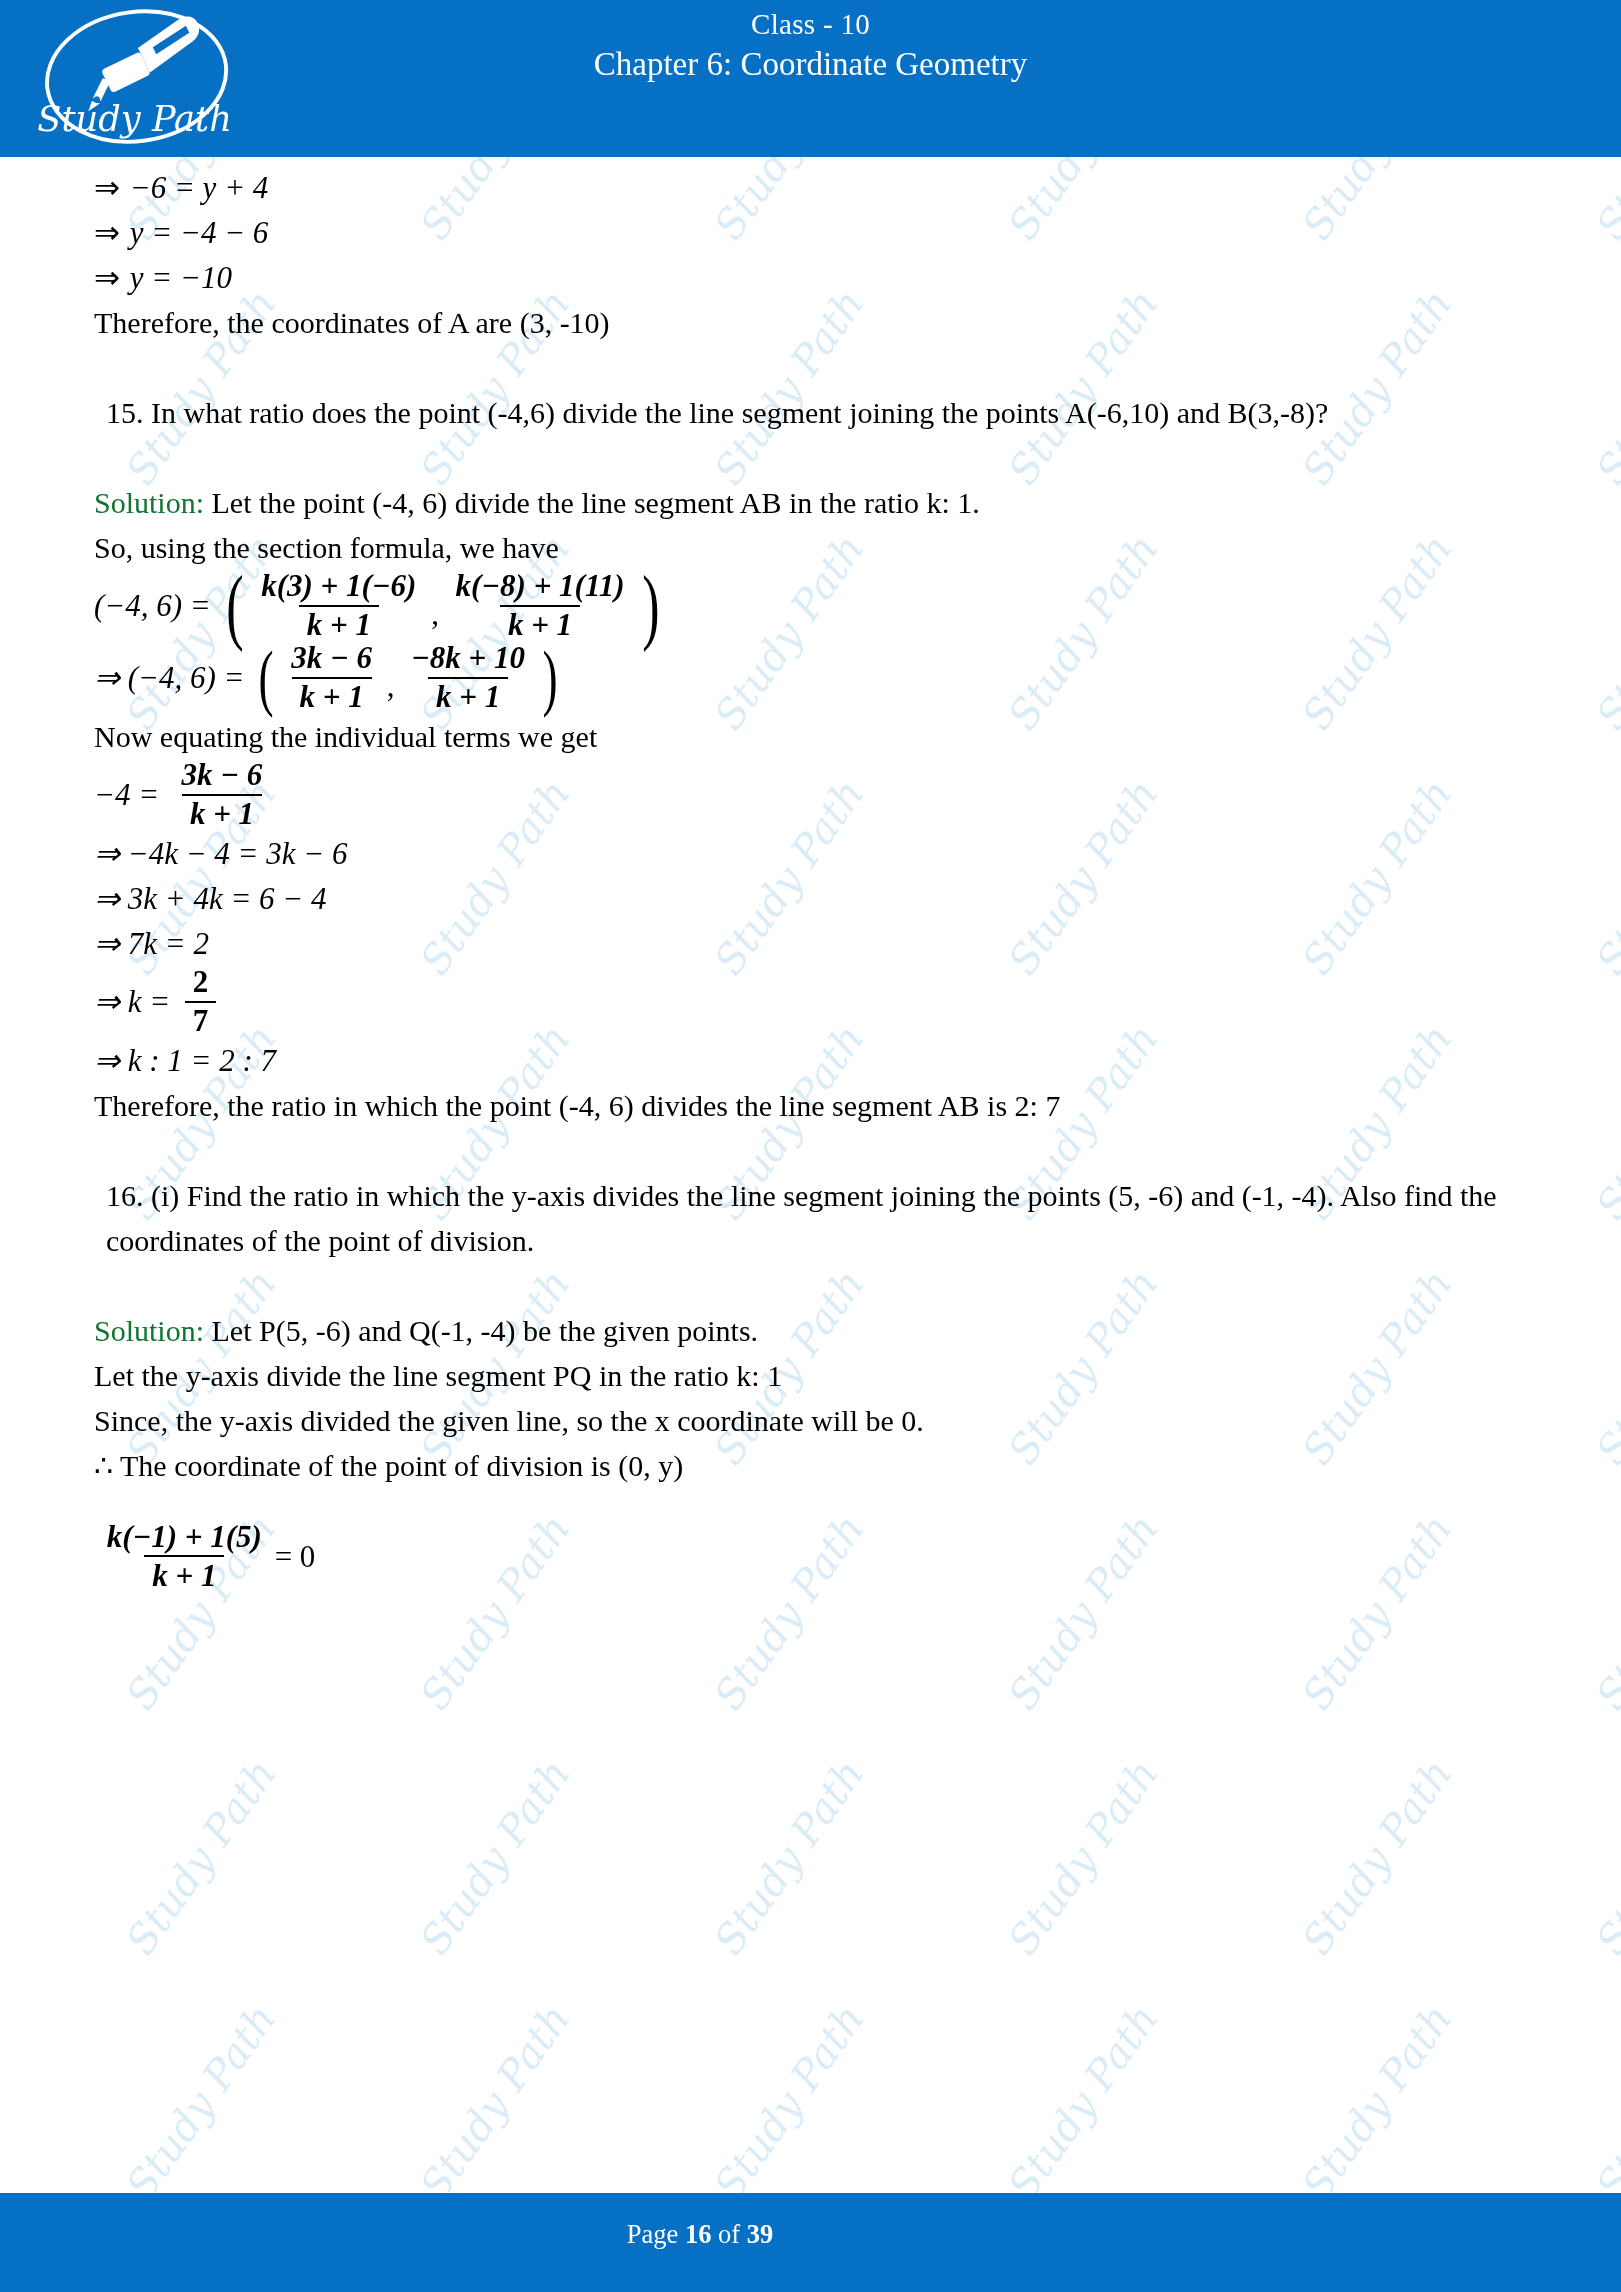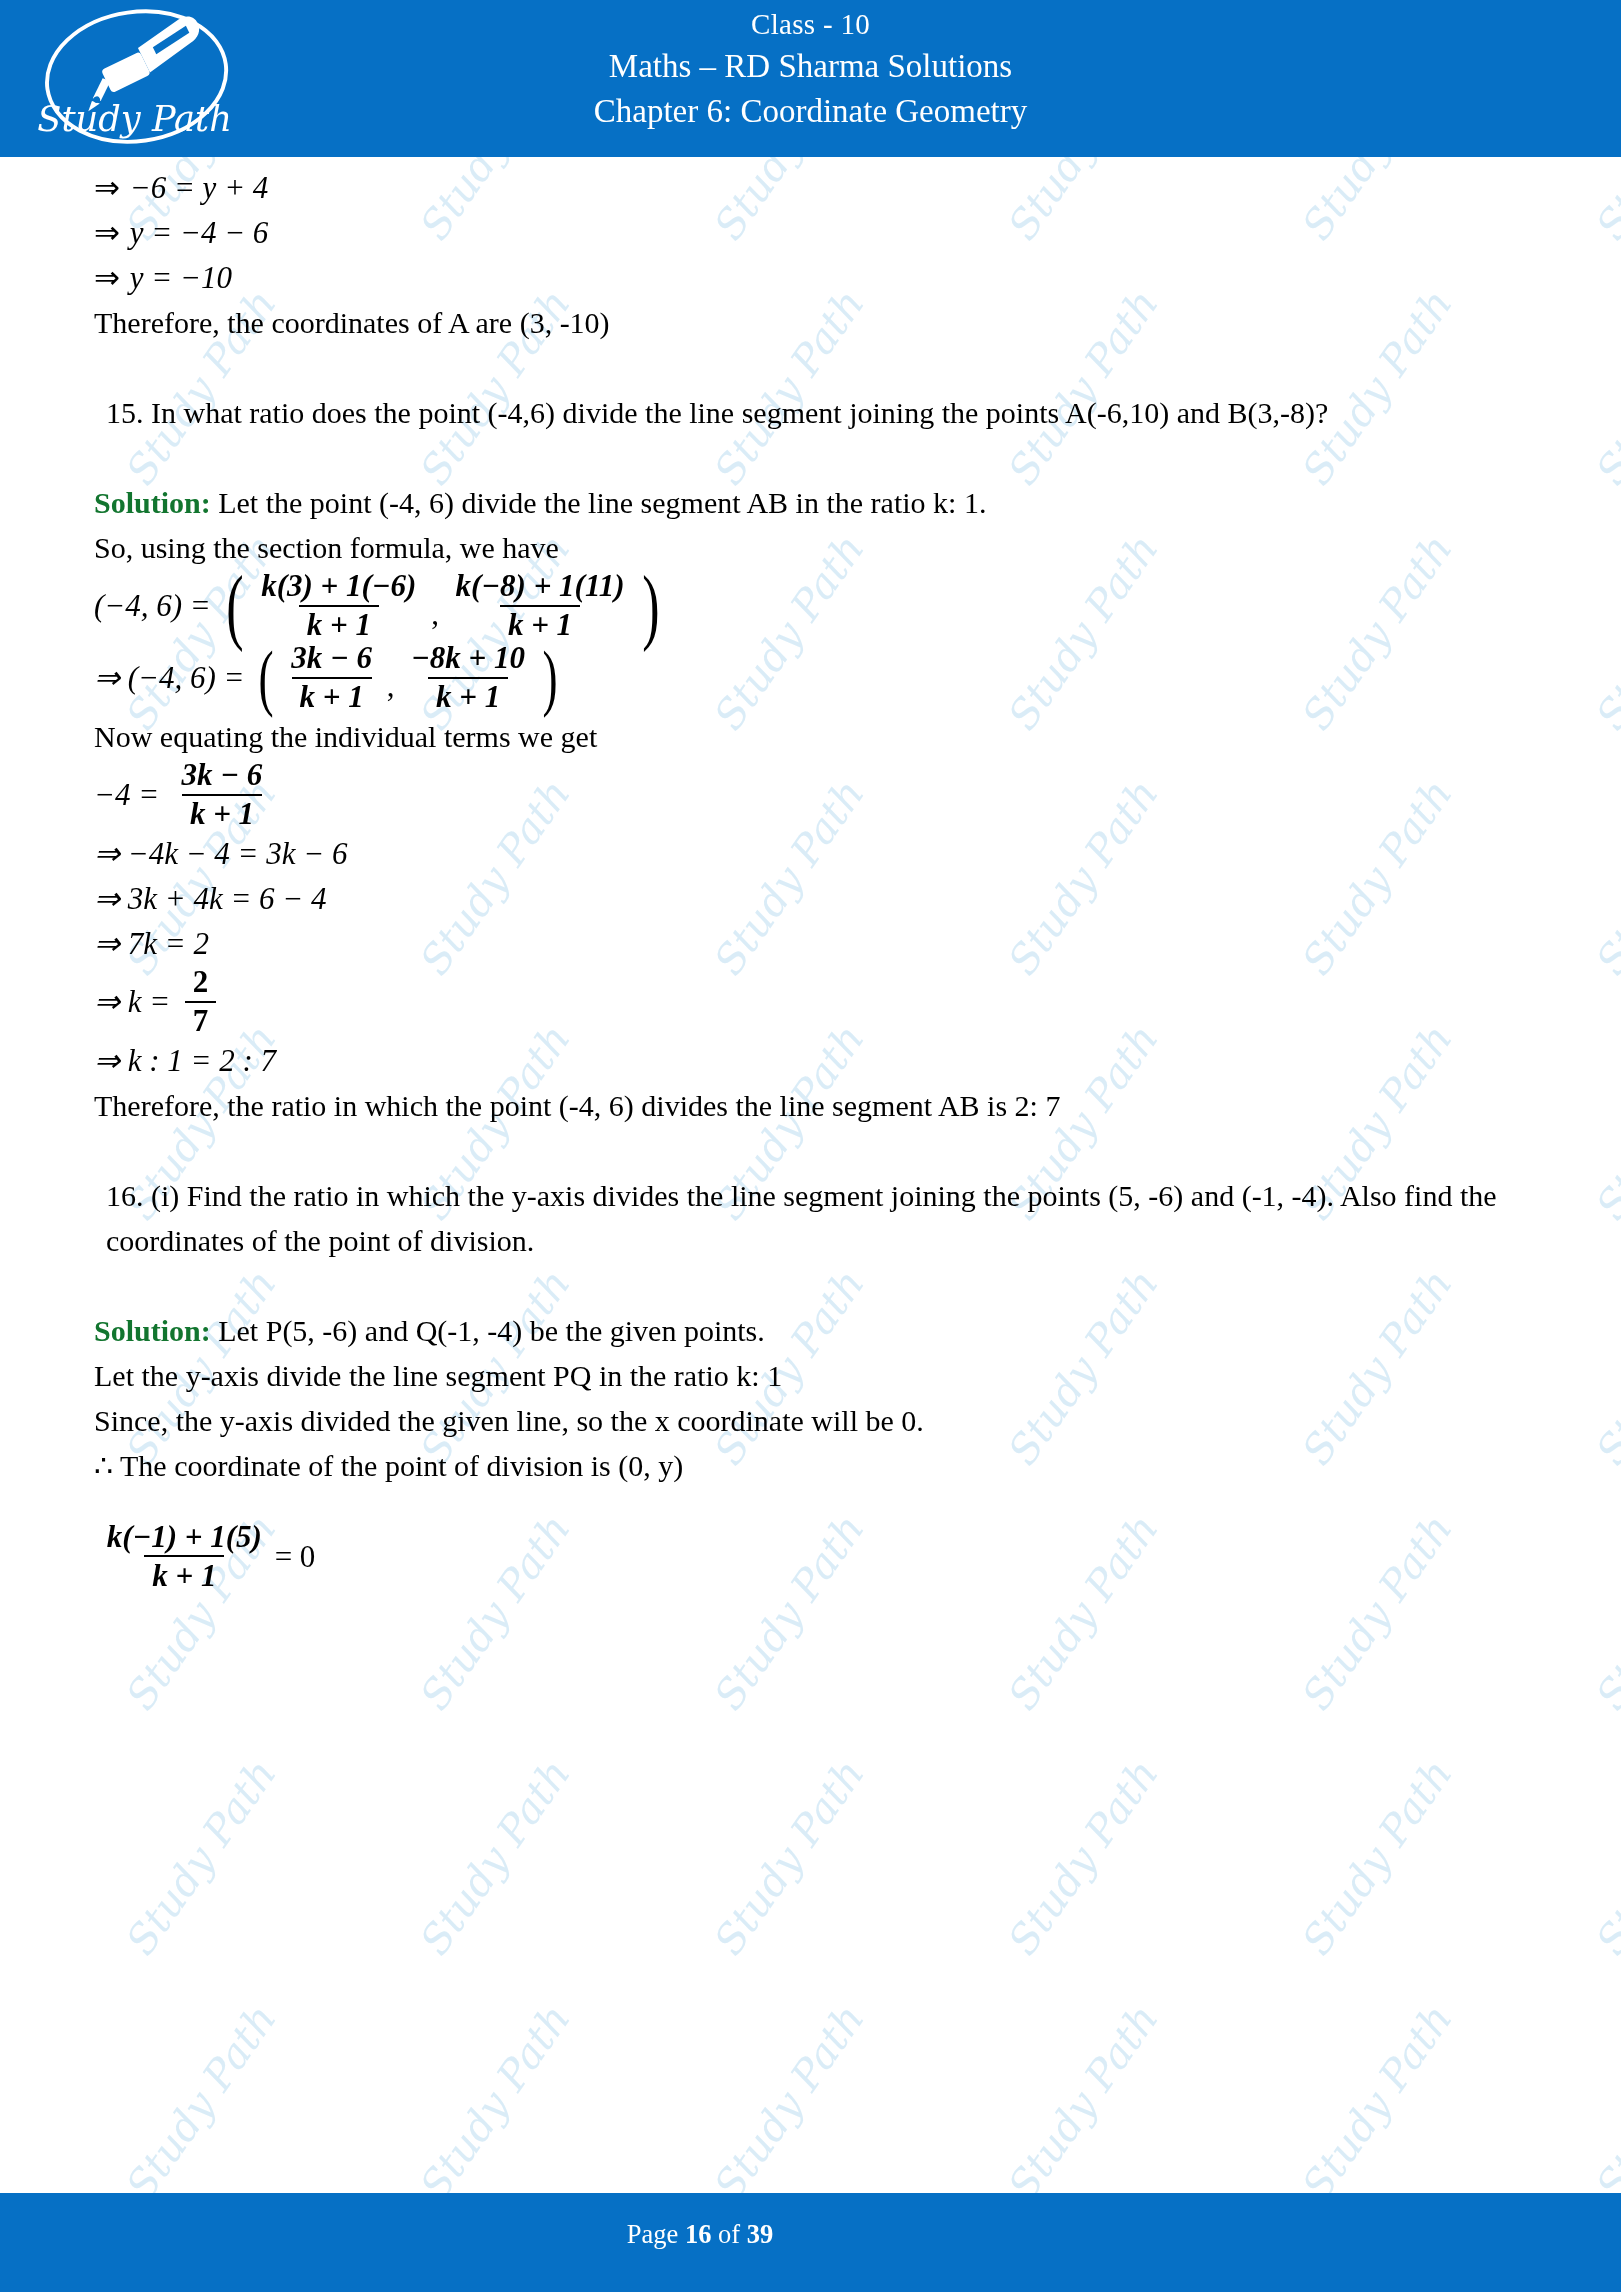--- a/index.html
+++ b/index.html
@@ -111,21 +111,21 @@
 
   .qhead {
     font-weight: normal;
     font-size: 30px;
     line-height: 45px;
     color: #000;
     margin: 12px;
   }
   .sol-label {
     color: #12752F;
-    font-weight: bold;
+    font-weight: normal;
   }
 
   
   .frac {
     display: inline-flex;
     flex-direction: column;
     align-items: center;
     vertical-align: middle;
     margin: 0 4.9px;
     line-height: 1.05;
@@ -253,21 +253,20 @@
           <circle cx="61" cy="73" r="3.4" fill="#0670C5"></circle>
           <rect x="78" y="48" width="44" height="26" rx="4" fill="#ffffff" transform="rotate(0 100 61)"></rect>
           <path d="M122 44 L172 36 C182 35 188 40 188 48 C188 56 182 62 172 63 L122 72 Z" fill="#ffffff"></path>
           <path d="M136 50 L176 45 L176 53 L136 58 Z" fill="#0670C5"></path>
         </g>
         <text x="110" y="128" font-family="DejaVu Serif, serif" font-style="italic" font-size="36" fill="#ffffff" text-anchor="middle">Study Path</text>
       </svg>
     </div>
     <div class="header-titles">
       <div class="title-line1">Class - 10</div>
-      <div class="title-line2">Maths – RD Sharma Solutions</div>
       <div class="title-line3">Chapter 6: Coordinate Geometry</div>
     </div>
   </div>
 
   <div class="content">
 
     <div class="eq">
       <span class="eq-lead">⇒</span>
       <span class="it">−6 = y + 4</span>
     </div>

